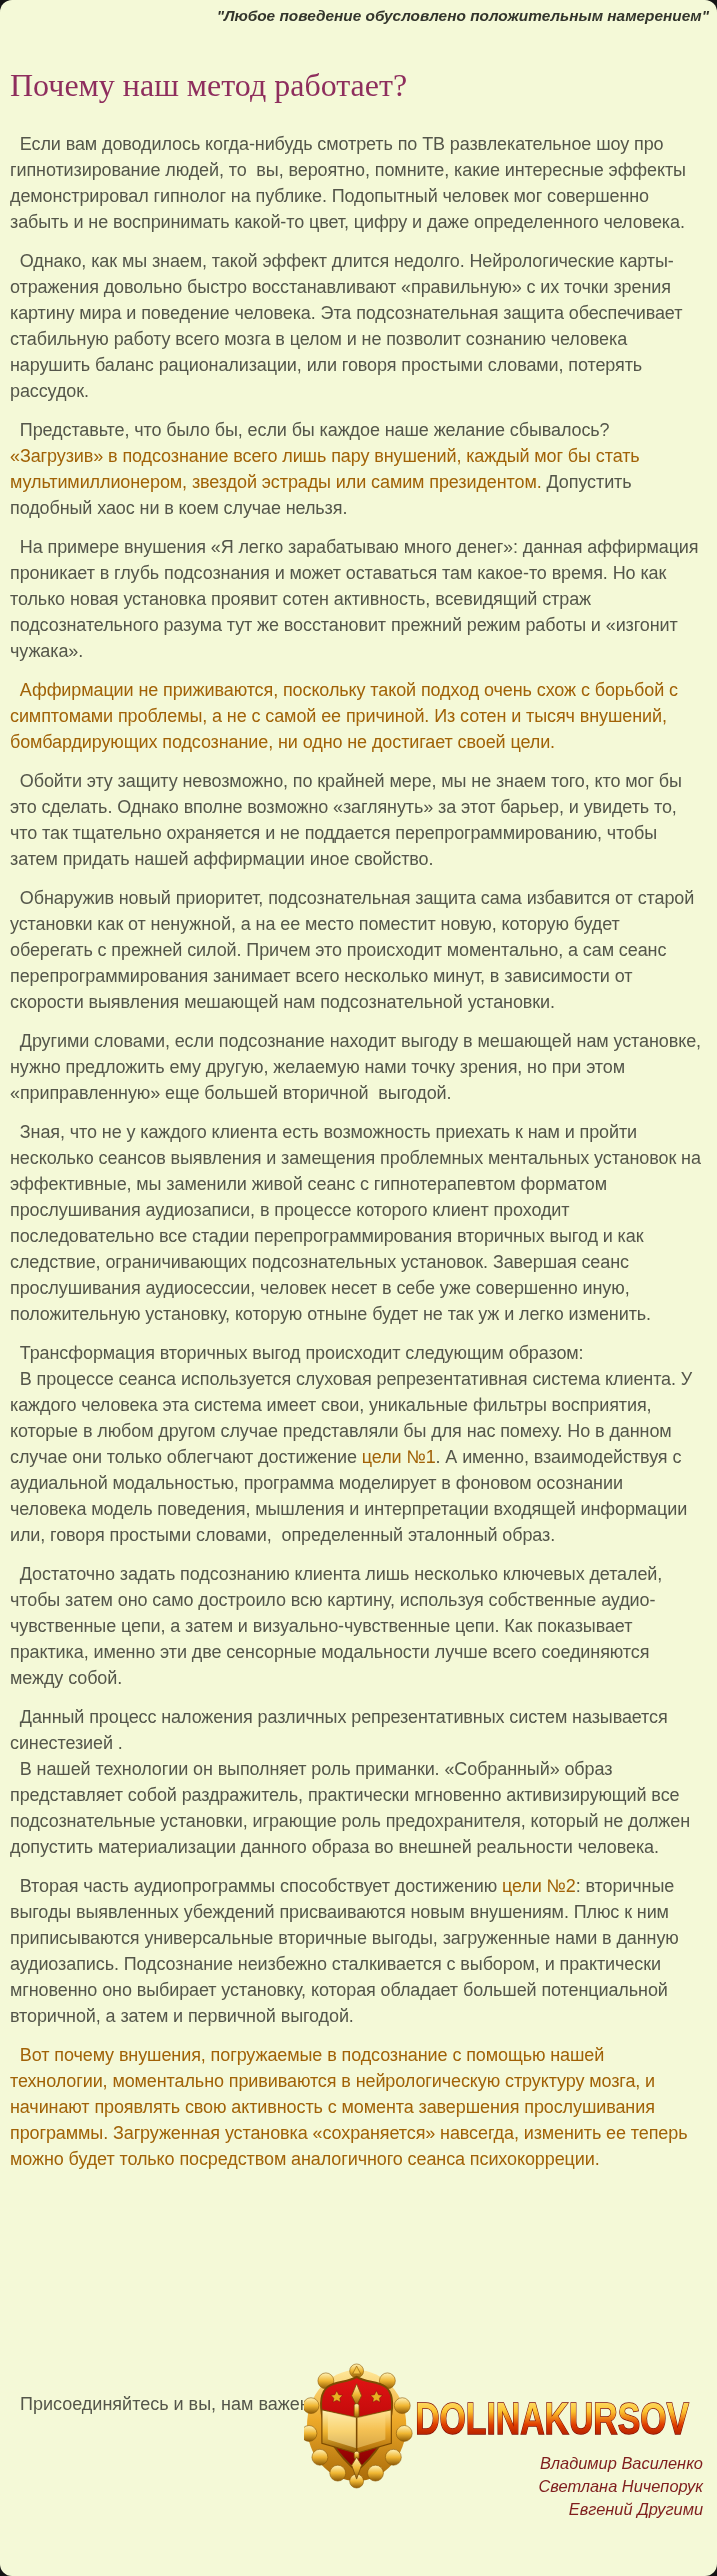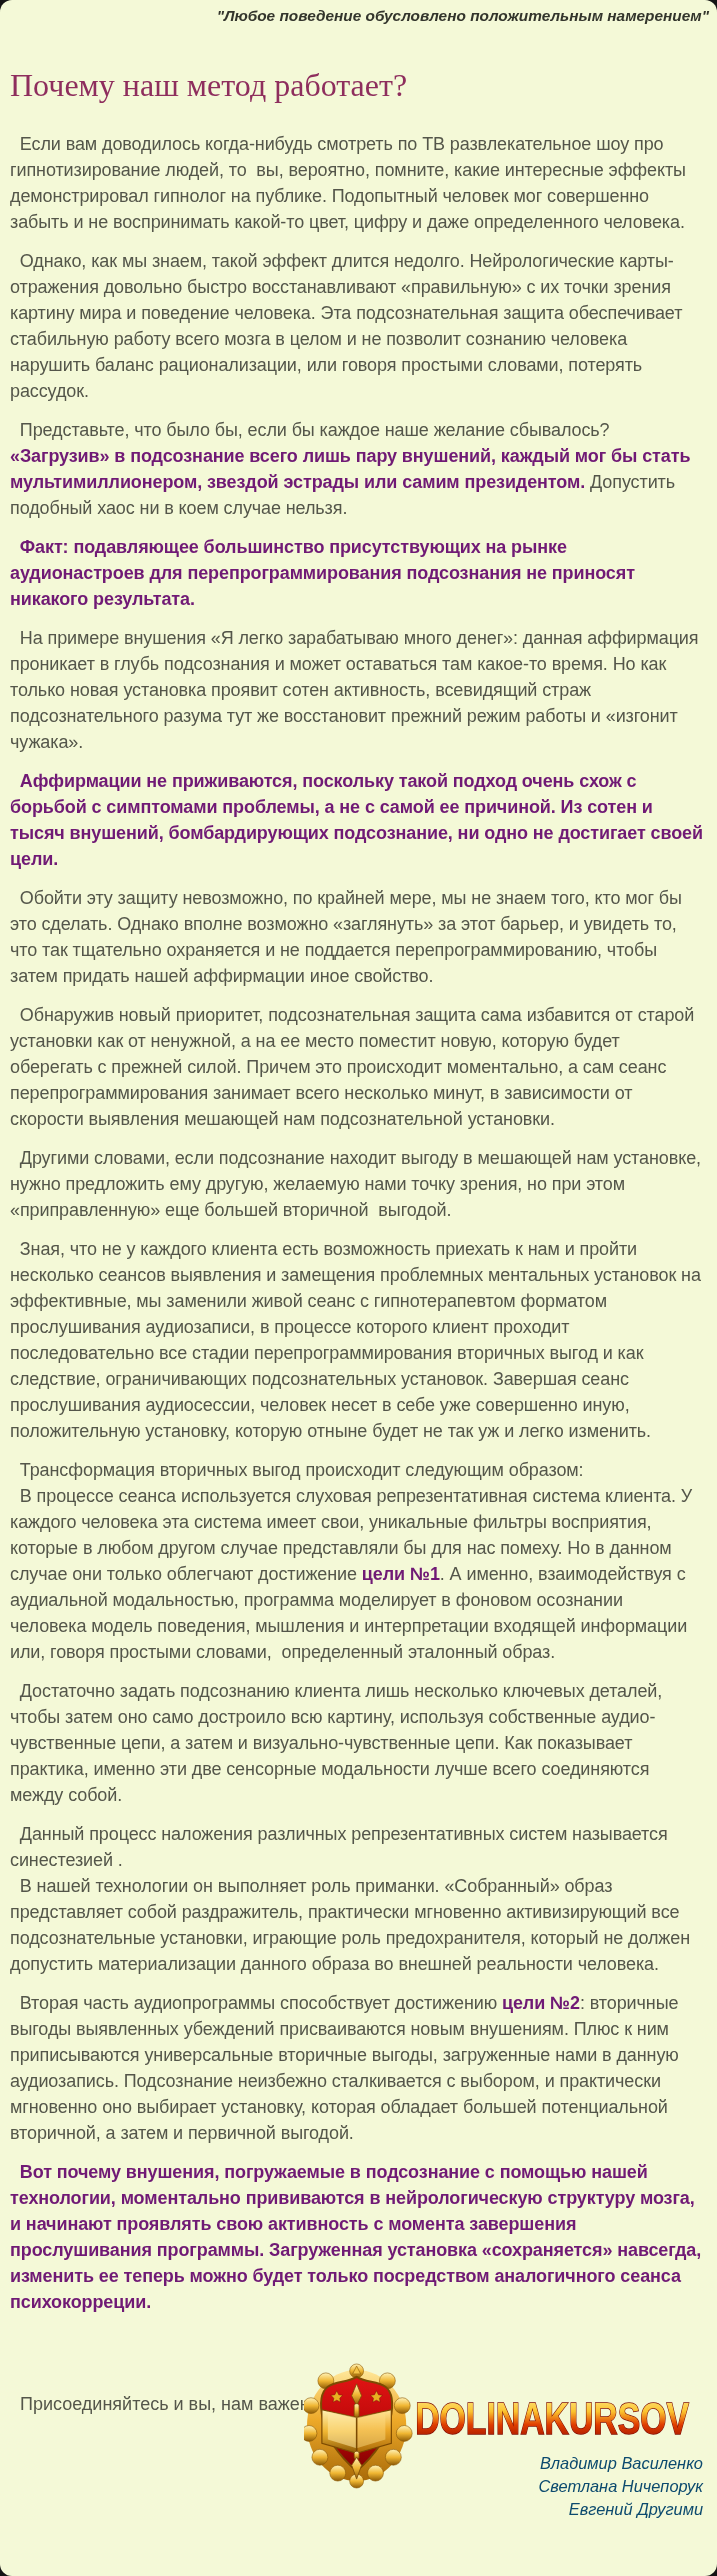--- a/index.html
+++ b/index.html
@@ -42,61 +42,60 @@
     font-size:18px;
     line-height:26px;
     color:#54564a;
     letter-spacing:-0.1px;
   }
   .article p{
     margin:0 4px 13px 0;
     white-space:pre-wrap;
   }
   .article .b{
-    font-weight:bold;
-    color:#701a75;
+    font-weight:normal;
+    color:#a16207;
   }
   .join-line{
     position:absolute;
     left:10px;top:2394px;
     font-size:18px;
     color:#54564a;
     white-space:pre;
   }
   .logo{
     position:absolute;
     left:304px;top:2362px;
     width:393px;height:129px;
   }
   .signatures{
     position:absolute;
     right:14px;top:2452px;
     text-align:right;
     font-style:italic;
     font-size:16.4px;
     line-height:23px;
-    color:#0c4a6e;
+    color:#7f1d1d;
   }
 </style>
 </head>
 <body>
 
 <div class="page">
 
   <div class="quote-wrap">
     <div class="quote-text">"Любое поведение обусловлено положительным намерением"</div>
   </div>
 
   <h1 class="page-title">Почему наш метод работает?</h1>
 
   <div class="article">
       <p><span>  Если вам доводилось когда-нибудь смотреть по ТВ развлекательное шоу про гипнотизирование людей, то  вы, вероятно, помните, какие интересные эффекты демонстрировал гипнолог на публике. Подопытный человек мог совершенно забыть и не воспринимать какой-то цвет, цифру и даже определенного человека.</span></p>
       <p><span>  Однако, как мы знаем, такой эффект длится недолго. Нейрологические карты-отражения довольно быстро восстанавливают «правильную» с их точки зрения картину мира и поведение человека. Эта подсознательная защита обеспечивает стабильную работу всего мозга в целом и не позволит сознанию человека нарушить баланс рационализации, или говоря простыми словами, потерять рассудок.</span></p>
       <p><span>  Представьте, что было бы, если бы каждое наше желание сбывалось? </span><span class="b">«Загрузив» в подсознание всего лишь пару внушений, каждый мог бы стать мультимиллионером, звездой эстрады или самим президентом.</span><span> Допустить подобный хаос ни в коем случае нельзя.</span></p>
-      <p><span class="b">  Факт: подавляющее большинство присутствующих на рынке аудионастроев для перепрограммирования подсознания не приносят никакого результата.</span></p>
       <p><span>  На примере внушения «Я легко зарабатываю много денег»: данная аффирмация проникает в глубь подсознания и может оставаться там какое-то время. Но как только новая установка проявит сотен активность, всевидящий страж подсознательного разума тут же восстановит прежний режим работы и «изгонит чужака».</span></p>
       <p><span class="b">  Аффирмации не приживаются, поскольку такой подход очень схож с борьбой с симптомами проблемы, а не с самой ее причиной. Из сотен и тысяч внушений, бомбардирующих подсознание, ни одно не достигает своей цели.</span></p>
       <p><span>  Обойти эту защиту невозможно, по крайней мере, мы не знаем того, кто мог бы это сделать. Однако вполне возможно «заглянуть» за этот барьер, и увидеть то, что так тщательно охраняется и не поддается перепрограммированию, чтобы затем придать нашей аффирмации иное свойство.</span></p>
       <p><span>  Обнаружив новый приоритет, подсознательная защита сама избавится от старой установки как от ненужной, а на ее место поместит новую, которую будет оберегать с прежней силой. Причем это происходит моментально, а сам сеанс перепрограммирования занимает всего несколько минут, в зависимости от скорости выявления мешающей нам подсознательной установки.</span></p>
       <p><span>  Другими словами, если подсознание находит выгоду в мешающей нам установке, нужно предложить ему другую, желаемую нами точку зрения, но при этом «приправленную» еще большей вторичной  выгодой.</span></p>
       <p><span>  Зная, что не у каждого клиента есть возможность приехать к нам и пройти несколько сеансов выявления и замещения проблемных ментальных установок на эффективные, мы заменили живой сеанс с гипнотерапевтом форматом прослушивания аудиозаписи, в процессе которого клиент проходит последовательно все стадии перепрограммирования вторичных выгод и как следствие, ограничивающих подсознательных установок. Завершая сеанс прослушивания аудиосессии, человек несет в себе уже совершенно иную, положительную установку, которую отныне будет не так уж и легко изменить.</span></p>
       <p><span>  Трансформация вторичных выгод происходит следующим образом:
   В процессе сеанса используется слуховая репрезентативная система клиента. У каждого человека эта система имеет свои, уникальные фильтры восприятия, которые в любом другом случае представляли бы для нас помеху. Но в данном случае они только облегчают достижение </span><span class="b">цели №1</span><span>. А именно, взаимодействуя с аудиальной модальностью, программа моделирует в фоновом осознании человека модель поведения, мышления и интерпретации входящей информации или, говоря простыми словами,  определенный эталонный образ.</span></p>
       <p><span>  Достаточно задать подсознанию клиента лишь несколько ключевых деталей, чтобы затем оно само достроило всю картину, используя собственные аудио-чувственные цепи, а затем и визуально-чувственные цепи. Как показывает практика, именно эти две сенсорные модальности лучше всего соединяются между собой.</span></p>
       <p><span>  Данный процесс наложения различных репрезентативных систем называется синестезией .

